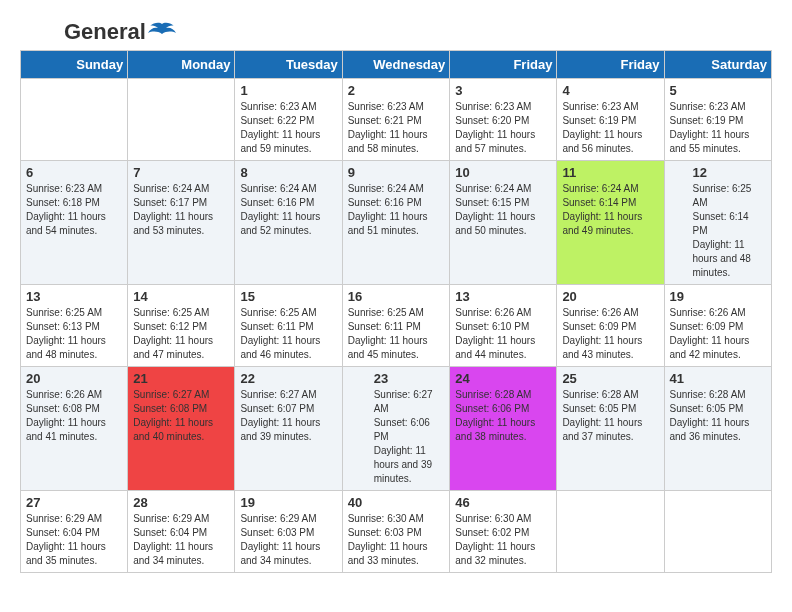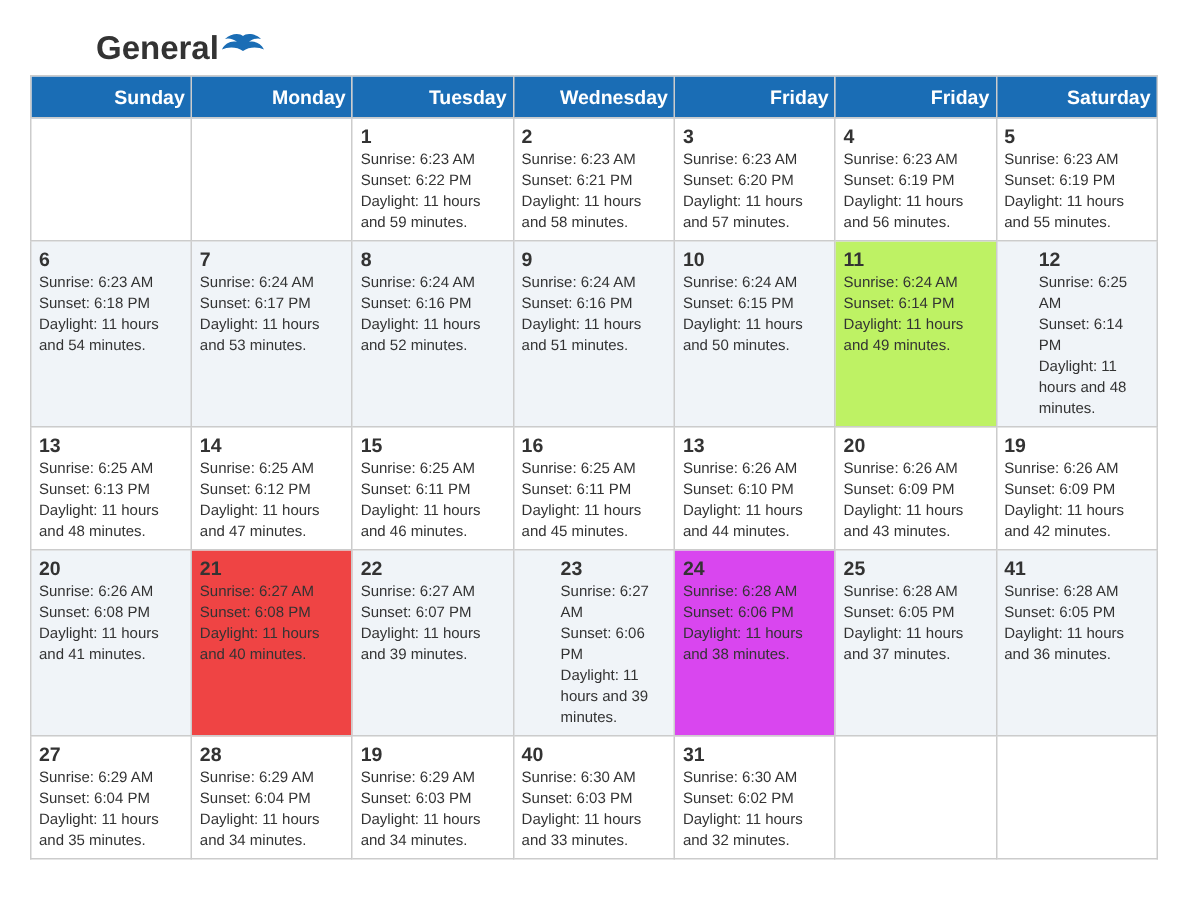--- a/index.html
+++ b/index.html
@@ -237,20 +237,20 @@
         </td>
         <td>
           <span class="day-number">19</span>
           <div class="day-info">Sunrise: 6:29 AM<br>Sunset: 6:03 PM<br>Daylight: 11 hours and 34 minutes.</div>
         </td>
         <td>
           <span class="day-number">40</span>
           <div class="day-info">Sunrise: 6:30 AM<br>Sunset: 6:03 PM<br>Daylight: 11 hours and 33 minutes.</div>
         </td>
         <td>
-          <span class="day-number">31</span>
+          <span class="day-number">46</span>
           <div class="day-info">Sunrise: 6:30 AM<br>Sunset: 6:02 PM<br>Daylight: 11 hours and 32 minutes.</div>
         </td>
         <td class="empty-cell" style="background-color: rgb(255, 255, 255);"></td>
         <td class="empty-cell" style="background-color: rgb(255, 255, 255);"></td>
       </tr>
     </tbody>
 </table>
 
 </body></html>

